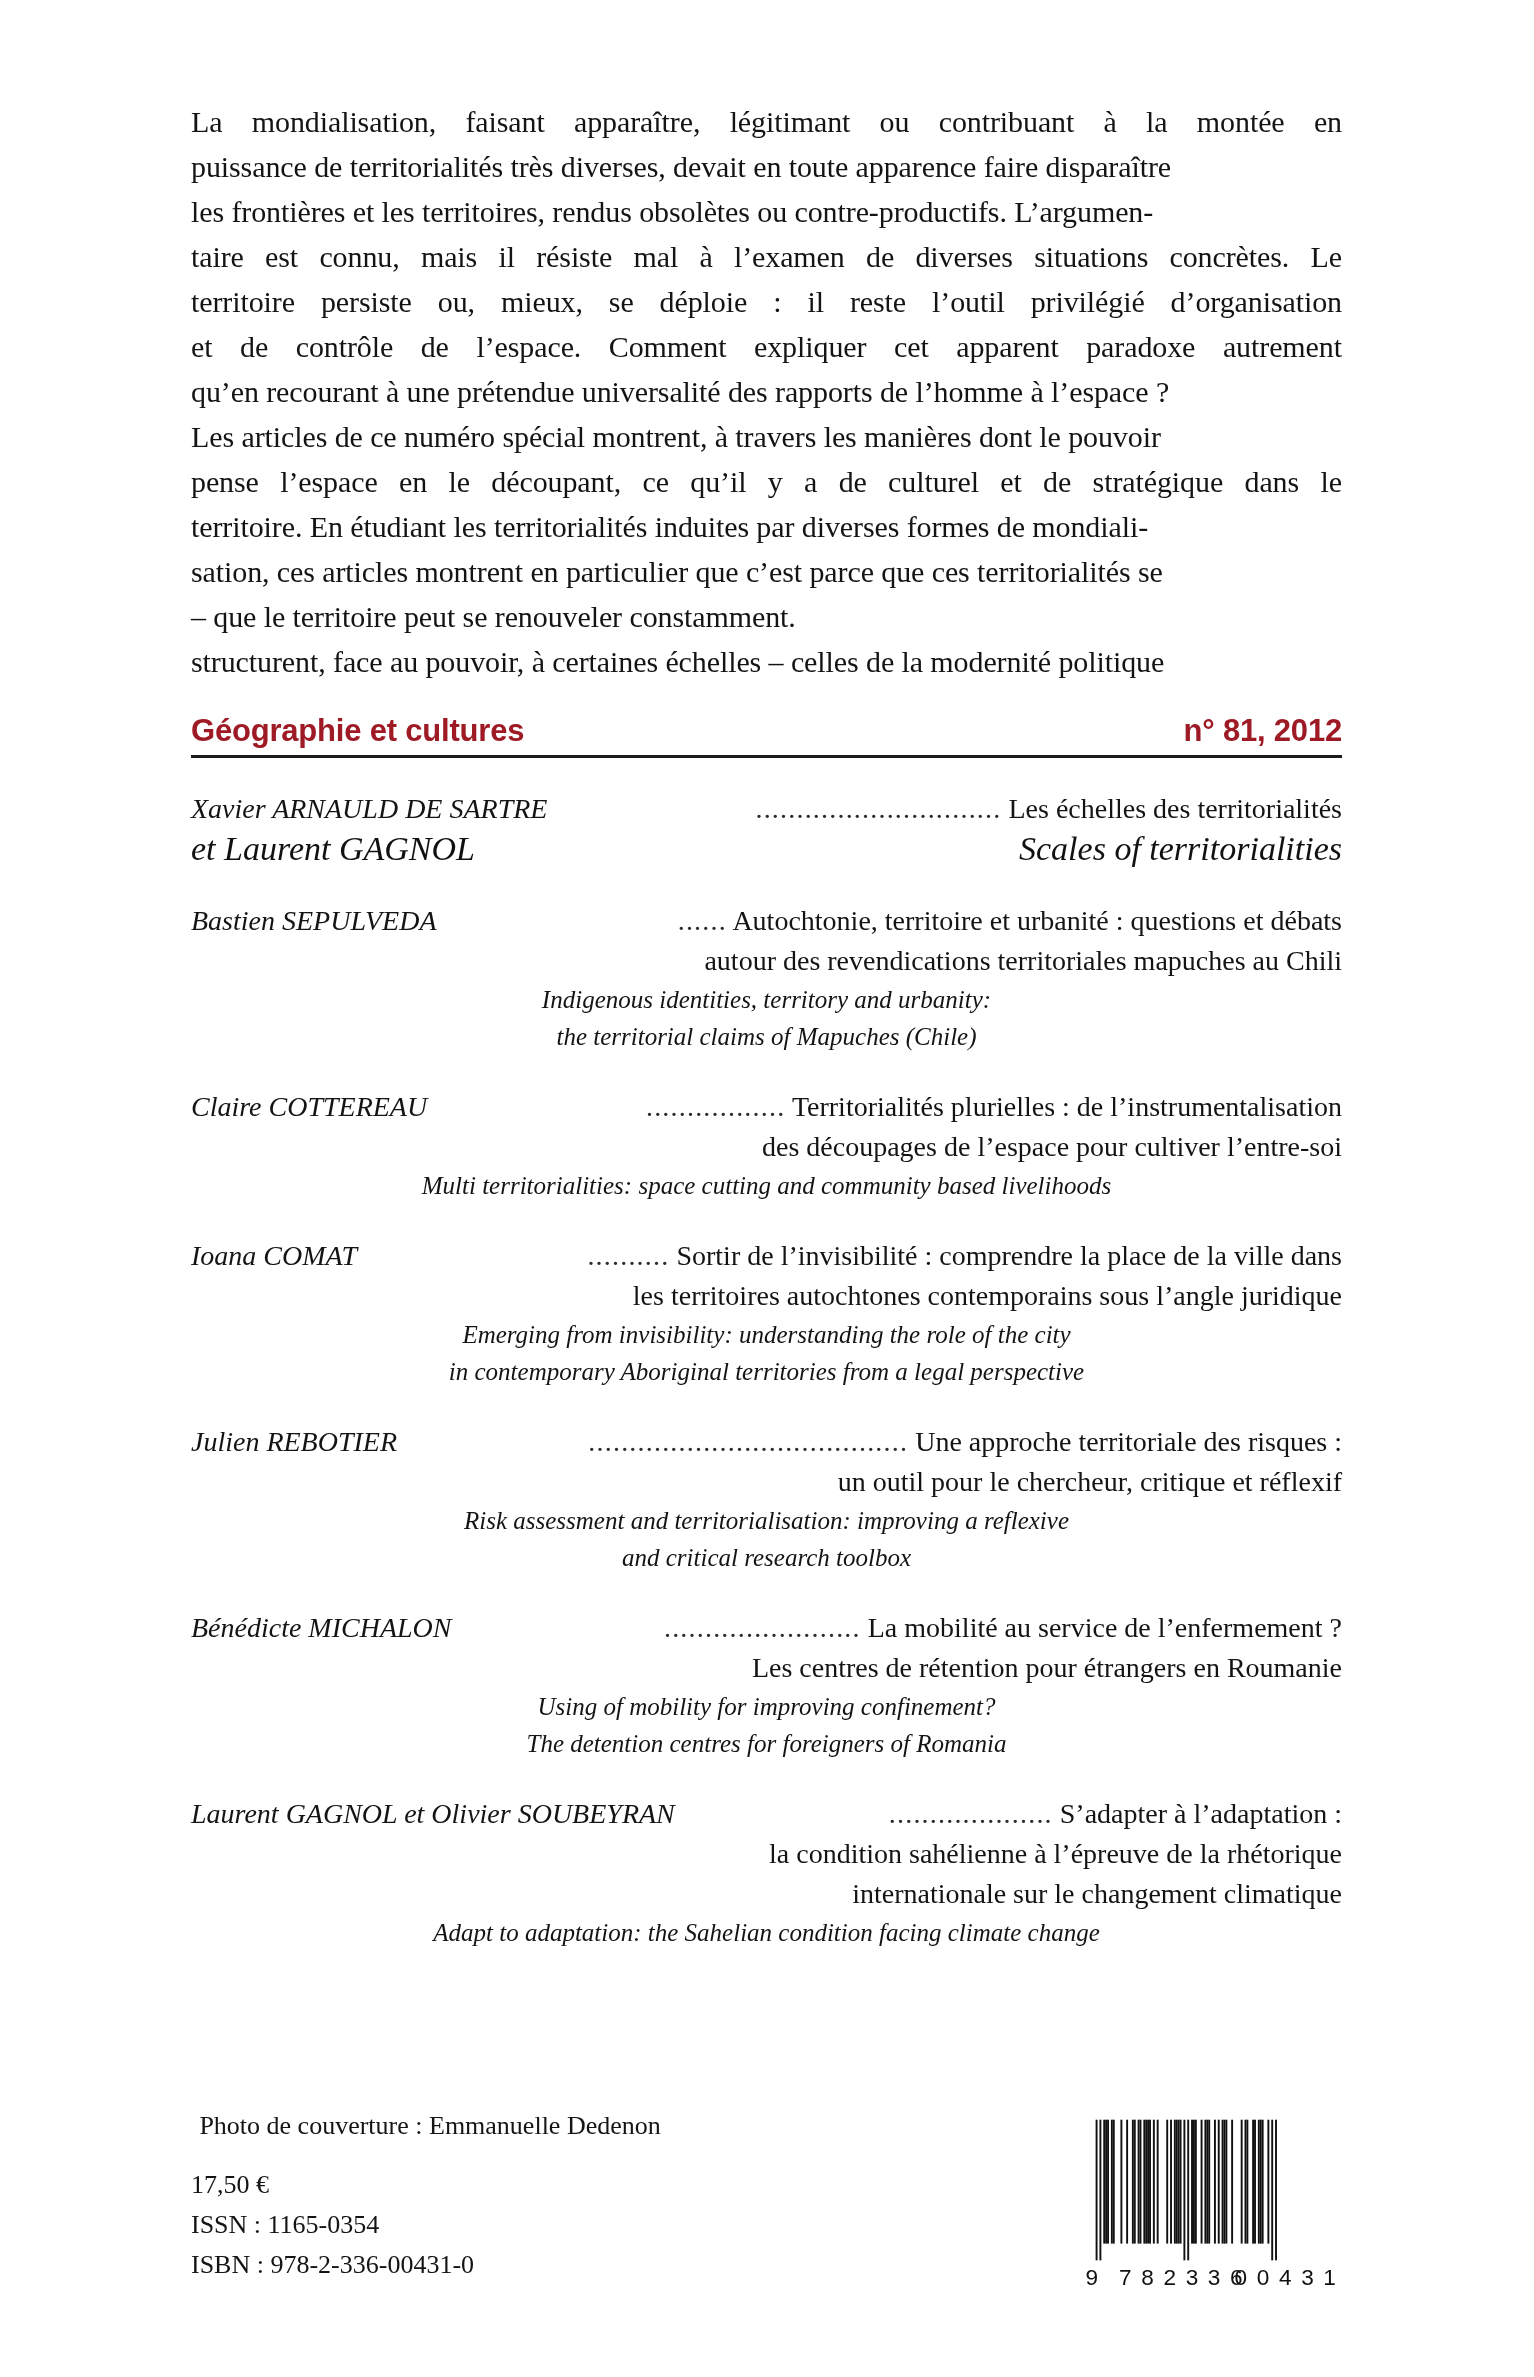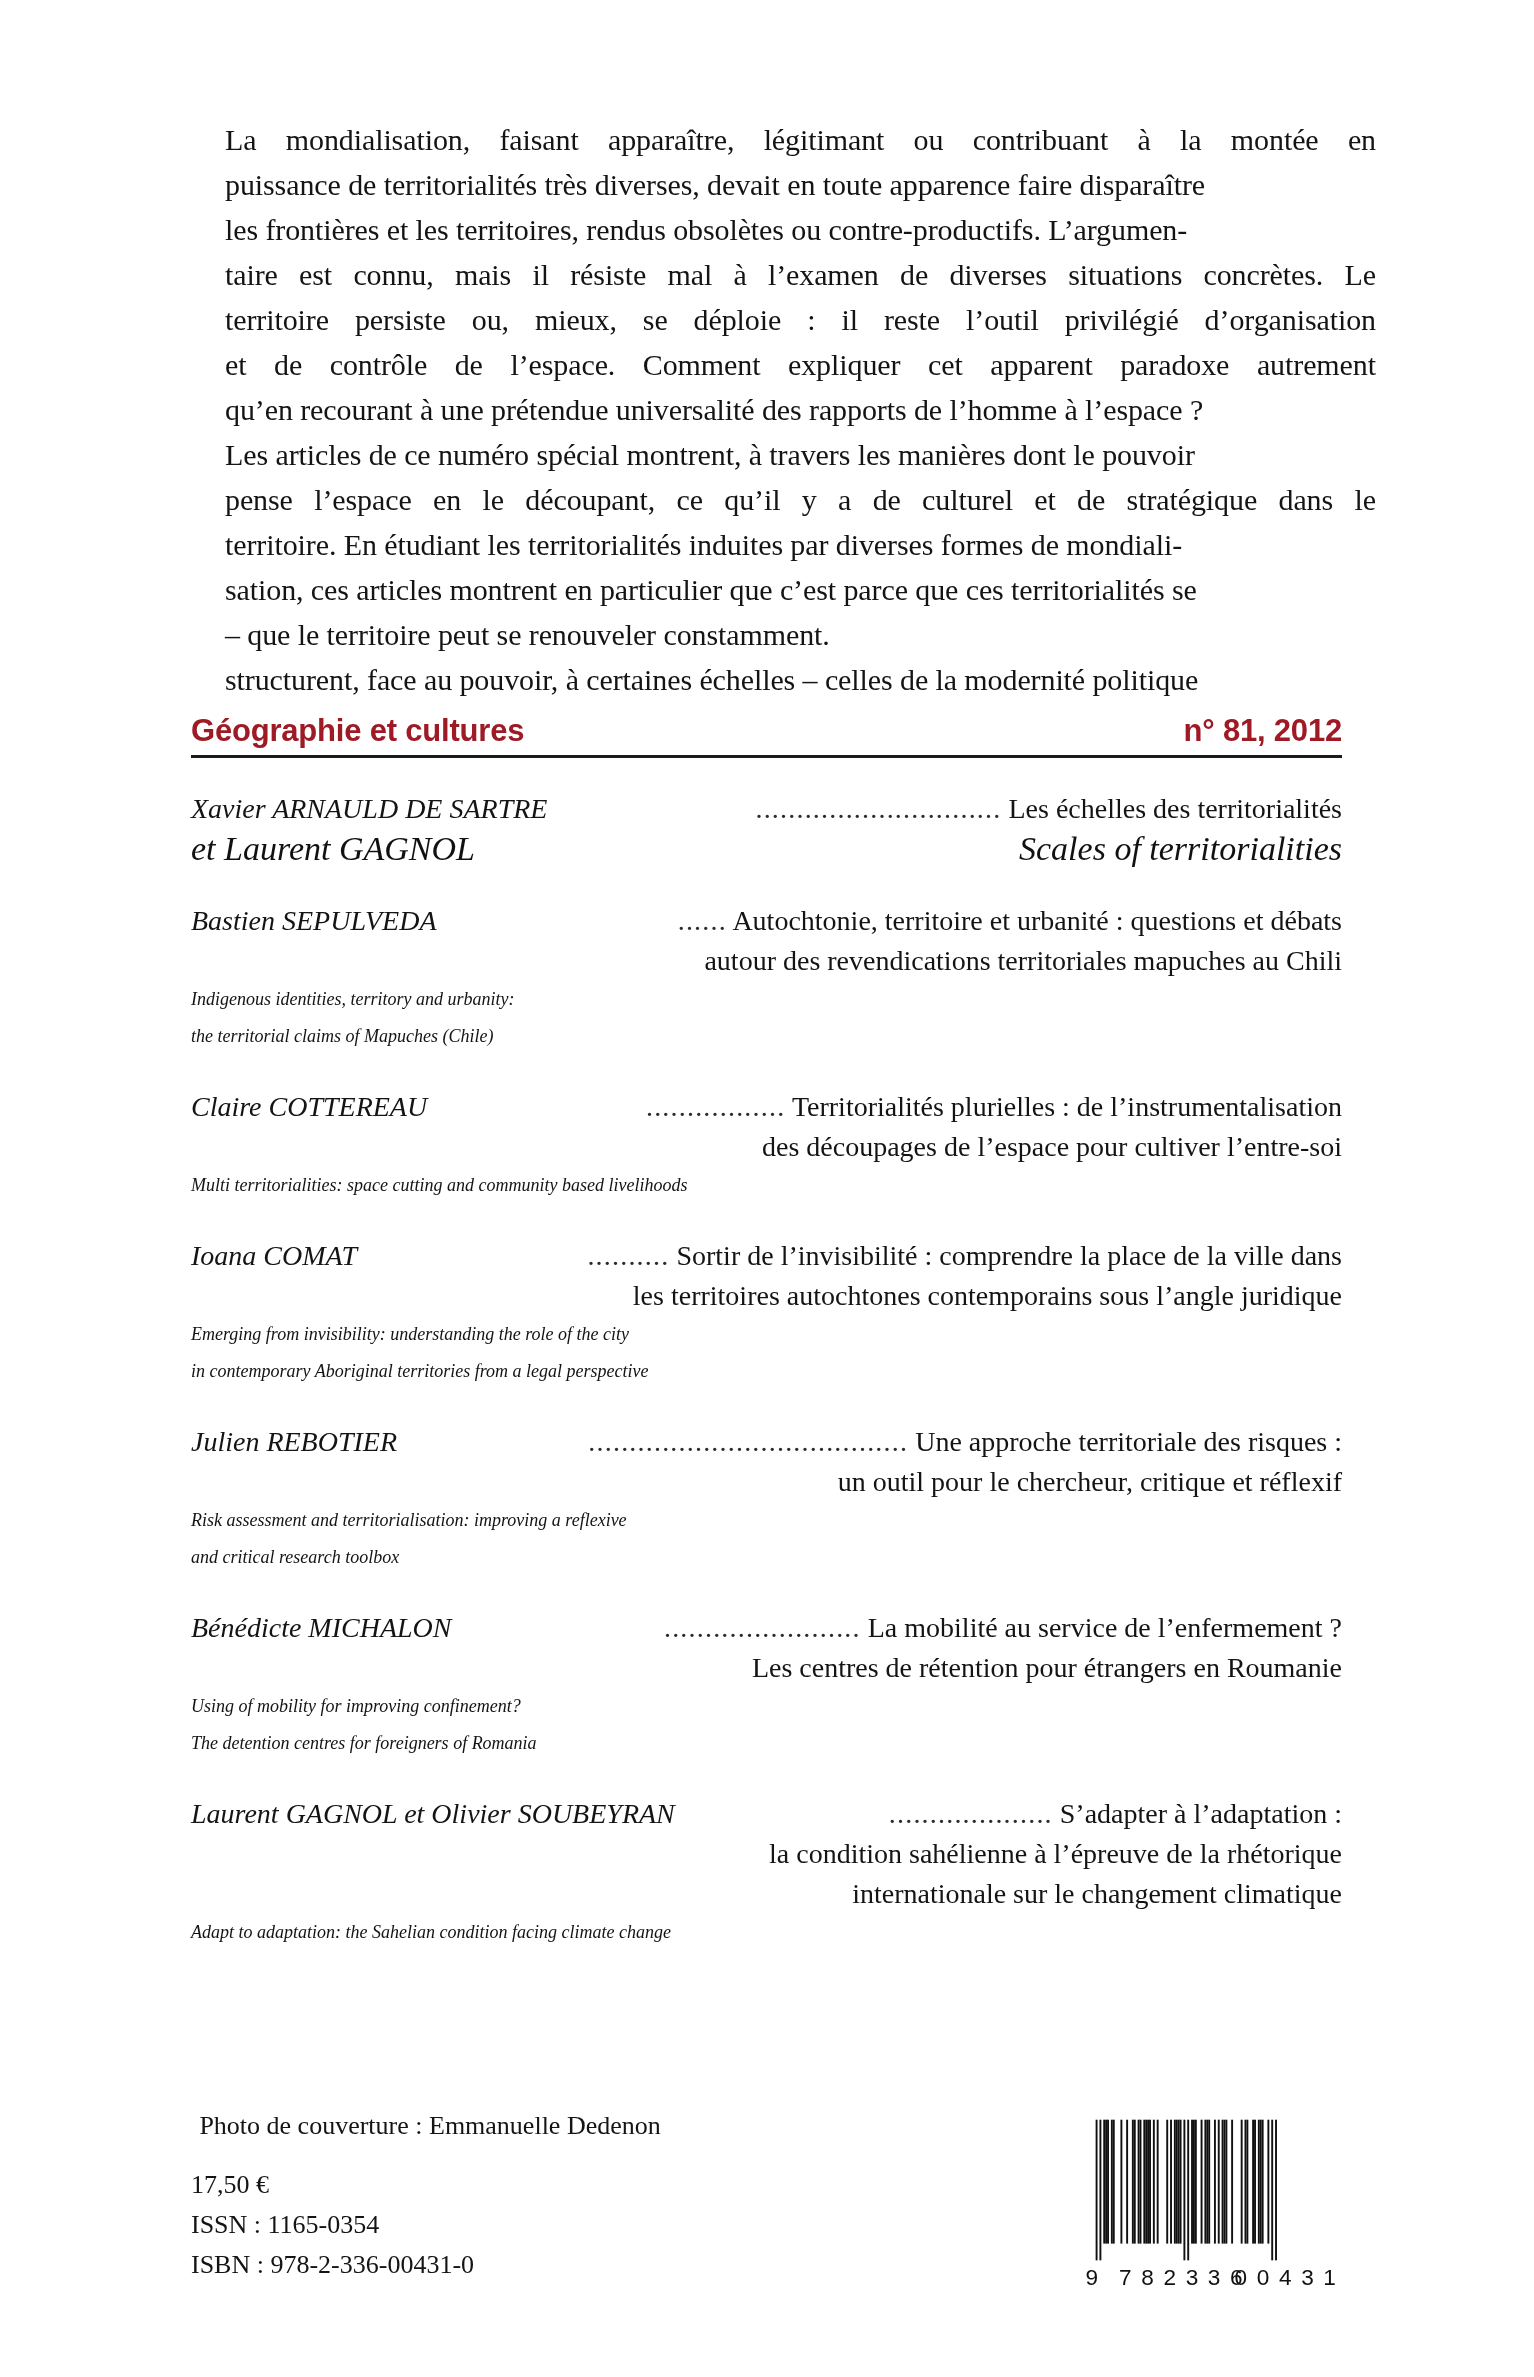--- a/index.html
+++ b/index.html
@@ -16,29 +16,28 @@
     overflow: hidden;
     font-family: "Liberation Serif", "DejaVu Serif", serif;
     color: #111111;
     box-sizing: border-box;
   }
 
   
   .abstract {
     position: absolute;
     left: 191px;
-    top: 117px;
+    top: 99px;
     width: 1151px;
     font-size: 30px;
     line-height: 45px;
     text-align: justify;
     text-justify: inter-word;
     letter-spacing: -0.1px;
     color: #141414;
-    margin-left: 34px;
   }
   .abstract .ln {
     display: block;
     white-space: nowrap;
   }
   .abstract .ln.justified {
     display: flex;
     justify-content: space-between;
   }
   .abstract .ln.justified > span { white-space: pre; }
@@ -100,23 +99,23 @@
     font-size: 28px;
     line-height: 40px;
     text-align: right;
     color: #141414;
     white-space: nowrap;
   }
   .entry .fr.clear { clear: both; }
   .entry .en {
     display: block;
     font-style: italic;
-    font-size: 18px;
+    font-size: 25px;
     line-height: 37px;
-    text-align: left;
+    text-align: center;
     color: #141414;
     white-space: nowrap;
   }
   .entry .authorline2 {
     display: flex;
     justify-content: space-between;
     align-items: baseline;
     font-size: 34px;
     line-height: 40px;
   }

